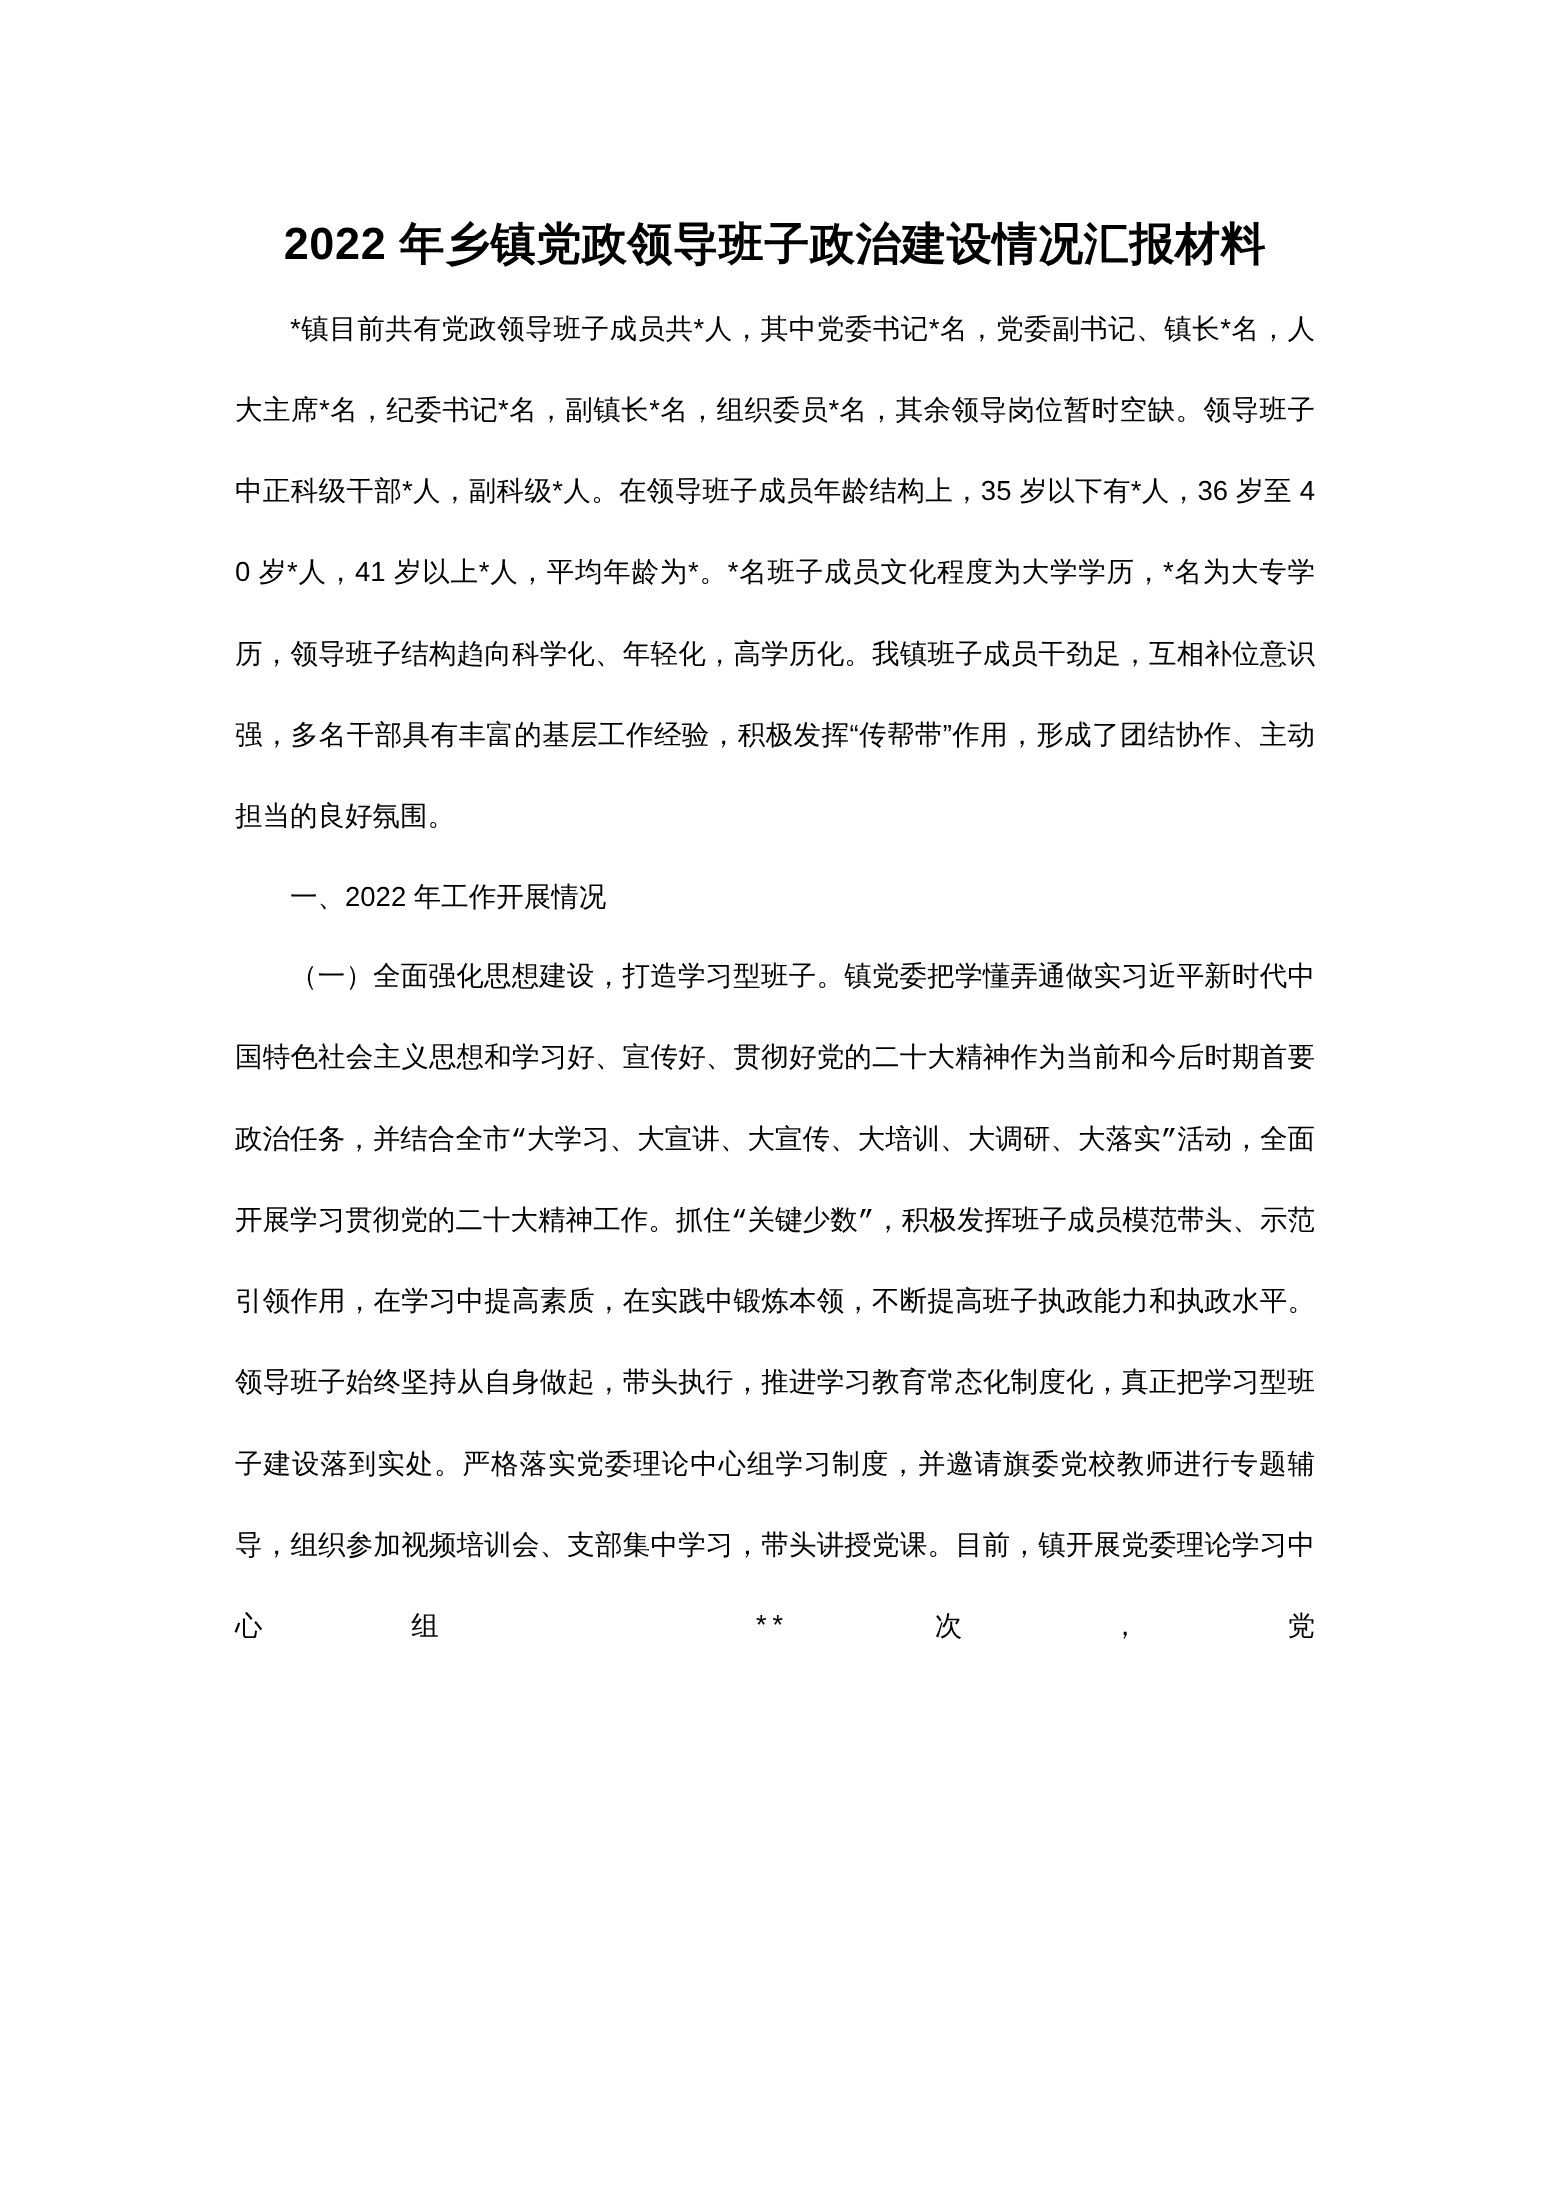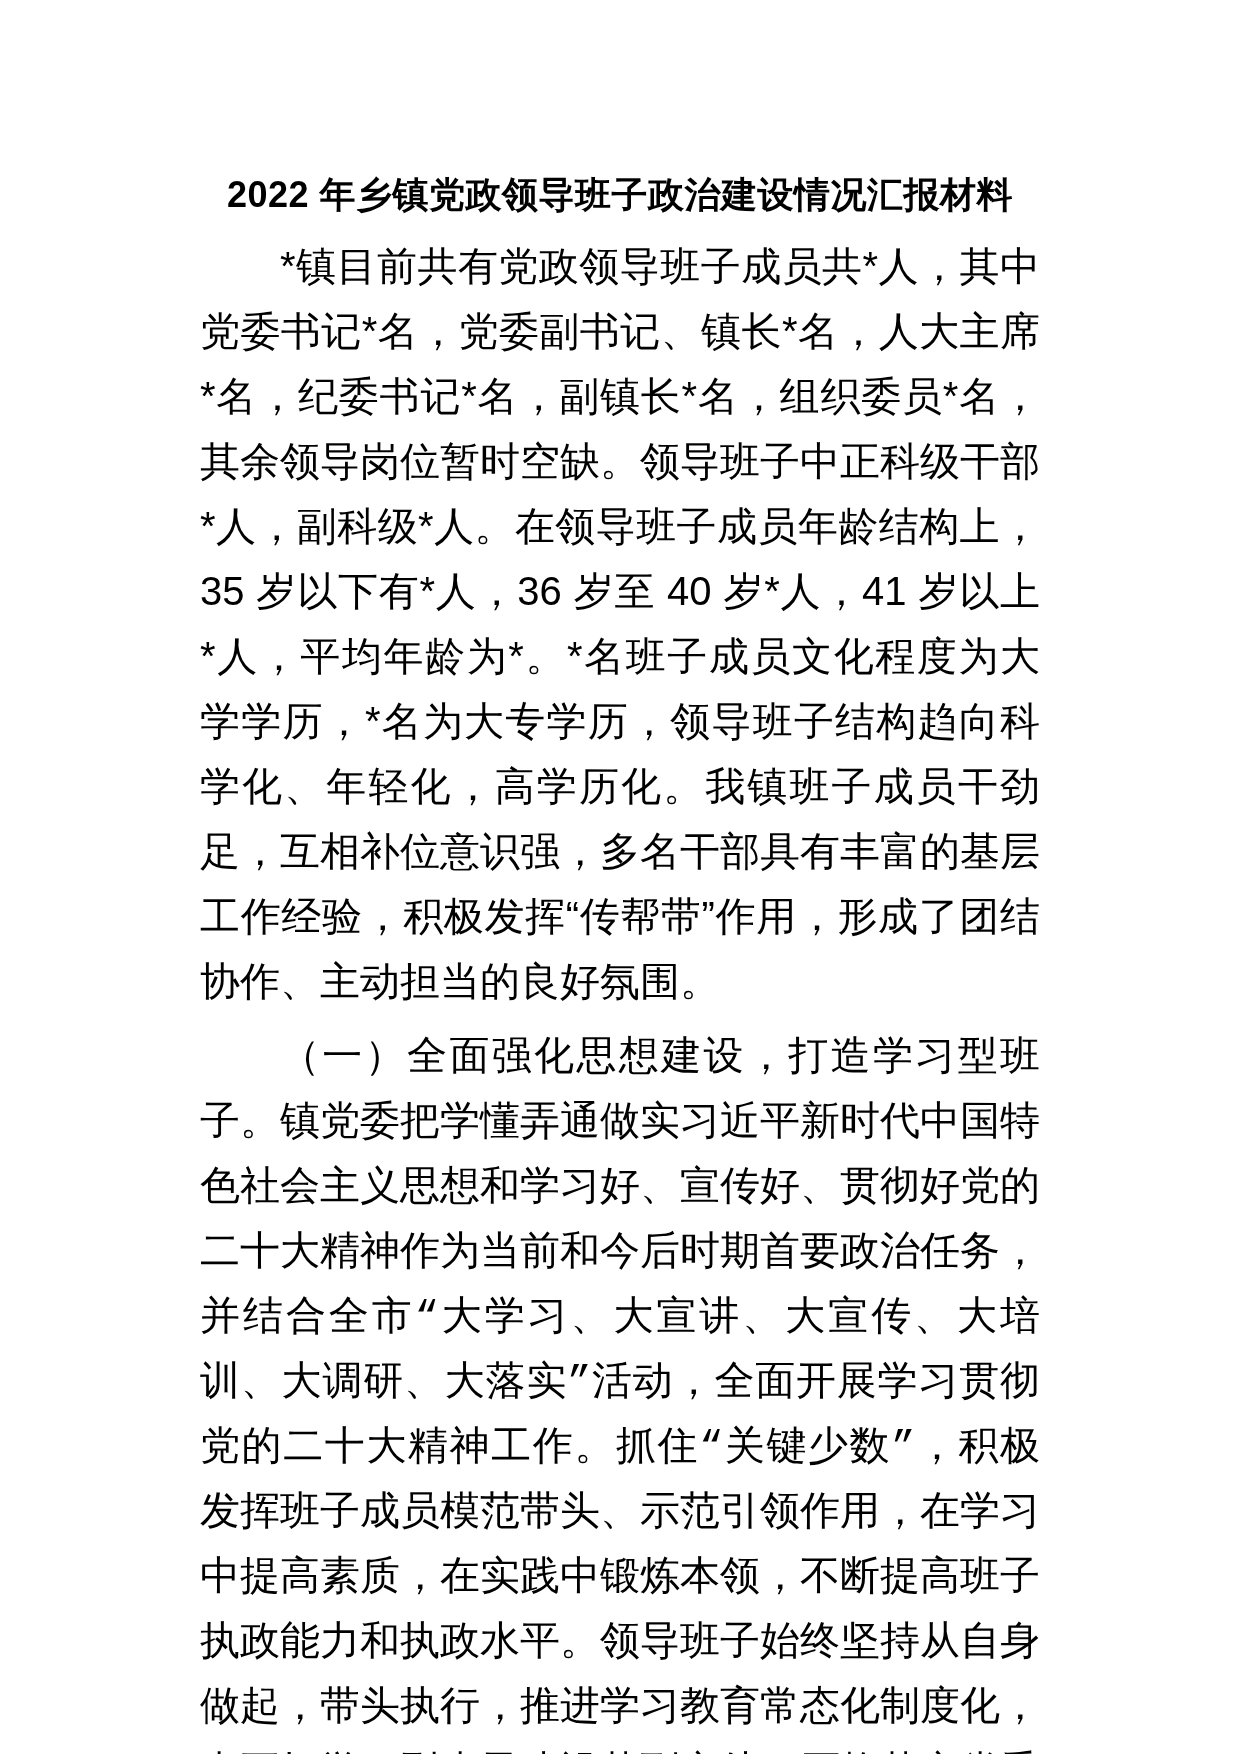--- a/index.html
+++ b/index.html
@@ -23,22 +23,22 @@
   }
   .doc-title {
     margin: 0 0 8px 0;
     font-size: 36px;
     font-weight: 800;
     line-height: 55px;
     text-align: center;
     letter-spacing: 0.5px;
   }
   .para, .heading {
-    margin: 12px;
-    font-size: 40px;
+    margin: 0;
+    font-size: 22px;
     font-weight: 400;
     line-height: 65px;
     text-align: justify;
     text-indent: 2em;
     word-break: break-all;
   }
   .heading {
     text-align: left;
   }
   .para.continued {
@@ -48,15 +48,16 @@
   }
 </style>
 </head>
 <body>
 
 <div class="page">
   <h1 class="doc-title">2022 年乡镇党政领导班子政治建设情况汇报材料</h1>
 
   <p class="para">*镇目前共有党政领导班子成员共*人，其中党委书记*名，党委副书记、镇长*名，人大主席*名，纪委书记*名，副镇长*名，组织委员*名，其余领导岗位暂时空缺。领导班子中正科级干部*人，副科级*人。在领导班子成员年龄结构上，35 岁以下有*人，36 岁至 40 岁*人，41 岁以上*人，平均年龄为*。*名班子成员文化程度为大学学历，*名为大专学历，领导班子结构趋向科学化、年轻化，高学历化。我镇班子成员干劲足，互相补位意识强，多名干部具有丰富的基层工作经验，积极发挥“传帮带”作用，形成了团结协作、主动担当的良好氛围。</p>
 
+  <h2 class="heading">一、2022 年工作开展情况</h2>
 
   <p class="para continued">（一）全面强化思想建设，打造学习型班子。镇党委把学懂弄通做实习近平新时代中国特色社会主义思想和学习好、宣传好、贯彻好党的二十大精神作为当前和今后时期首要政治任务，并结合全市“大学习、大宣讲、大宣传、大培训、大调研、大落实”活动，全面开展学习贯彻党的二十大精神工作。抓住“关键少数”，积极发挥班子成员模范带头、示范引领作用，在学习中提高素质，在实践中锻炼本领，不断提高班子执政能力和执政水平。领导班子始终坚持从自身做起，带头执行，推进学习教育常态化制度化，真正把学习型班子建设落到实处。严格落实党委理论中心组学习制度，并邀请旗委党校教师进行专题辅导，组织参加视频培训会、支部集中学习，带头讲授党课。目前，镇开展党委理论学习中心组 **次，党</p>
 </div>
 
 </body></html>

